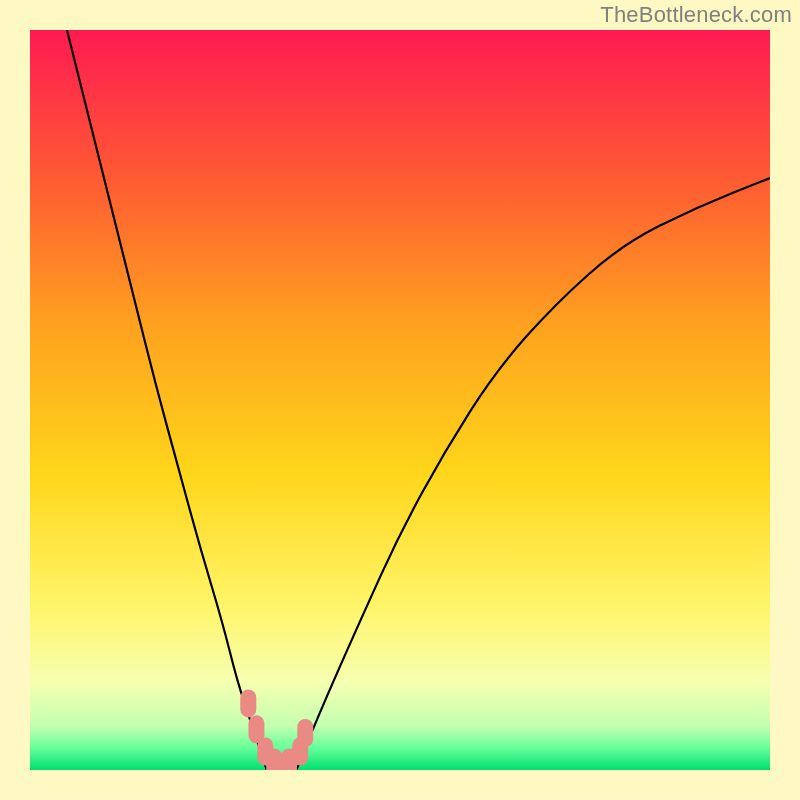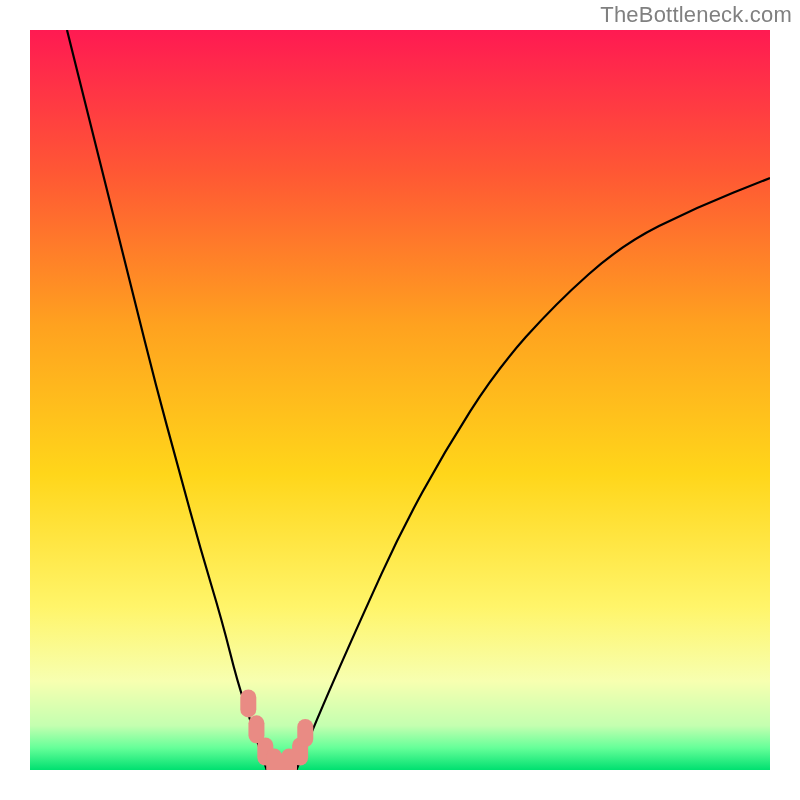--- a/index.html
+++ b/index.html
@@ -8,21 +8,21 @@
     width: 800px;
     height: 800px;
     background: #000;
     overflow: hidden;
     font-family: Arial, Helvetica, sans-serif;
   }
   .frame {
     position: absolute;
     left: 0; top: 0;
     width: 800px; height: 800px;
-    background: #ffffff;
+    background: #fef9c3;
   }
   .watermark {
     position: absolute;
     top: 2px;
     right: 8px;
     color: #808080;
     font-size: 22px;
     font-weight: 400;
     letter-spacing: 0.2px;
     z-index: 10;

